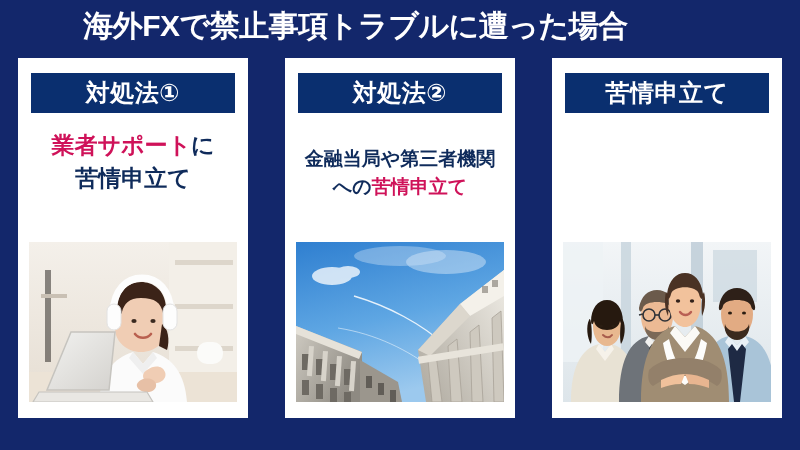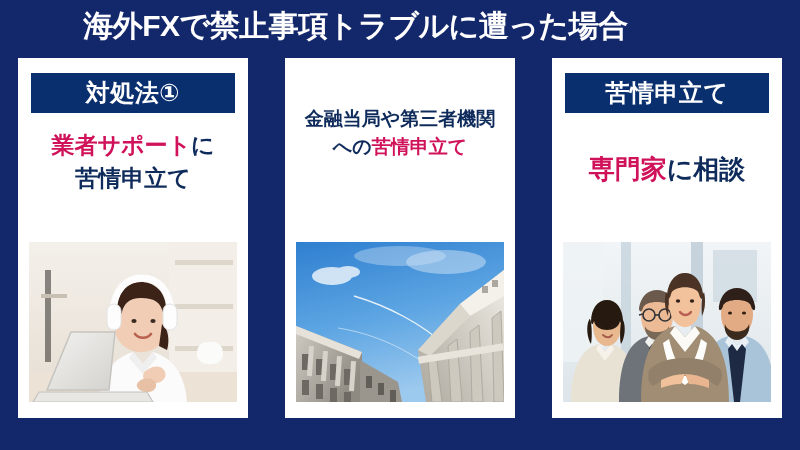--- a/index.html
+++ b/index.html
@@ -143,20 +143,21 @@
           <path d="M118 128c8-6 16-4 18 2 2 5-2 10-8 11-7 2-14-2-14-7 0-3 2-5 4-6z" fill="#f0cdb4"></path>
           <path d="M112 138c6-3 14-1 15 4 1 5-4 9-11 8-6-1-9-5-8-8 1-2 2-3 4-4z" fill="#e7c0a6"></path>
 
           <path d="M18 148l24-58h44l-6 58z" fill="url(#g1lap)" stroke="#c6c4bf" stroke-width="1.5"></path>
           <path d="M10 150h108l6 10H4z" fill="#e9e7e3" stroke="#c6c4bf" stroke-width="1.2"></path>
         </svg>
       </div>
     </div>
 
     <div class="card">
+      <div class="card-header">対処法②</div>
       <div class="card-caption size-md">
         <span>金融当局や第三者機関</span><br>
         <span>への</span><span class="hl">苦情申立て</span>
       </div>
       <div class="card-photo">
         <svg viewBox="0 0 208 160" xmlns="http://www.w3.org/2000/svg">
           <defs>
             <linearGradient id="g2sky" x1="0" y1="0" x2="0.3" y2="1">
               <stop offset="0%" stop-color="#2f7fd0"></stop>
                 <stop offset="55%" stop-color="#5ea6e3"></stop>
@@ -219,23 +220,20 @@
           <g fill="#7d786f" opacity="0.6">
             <rect x="186" y="44" width="6" height="7"></rect>
               <rect x="196" y="38" width="6" height="7"></rect>
           </g>
         </svg>
       </div>
     </div>
 
     <div class="card">
       <div class="card-header">苦情申立て</div>
-      <div class="card-caption size-xl single">
-        <span class="hl">専門家</span><span>に相談</span>
-      </div>
       <div class="card-photo">
         <svg viewBox="0 0 208 160" xmlns="http://www.w3.org/2000/svg">
           <defs>
             <linearGradient id="g3bg" x1="0" y1="0" x2="0" y2="1">
               <stop offset="0%" stop-color="#f2f5f7"></stop>
                 <stop offset="100%" stop-color="#dde5ea"></stop>
             </linearGradient>
           </defs>
           <rect x="0" y="0" width="208" height="160" fill="url(#g3bg)"></rect>
           <rect x="58" y="0" width="10" height="120" fill="#c6d3dc" opacity="0.8"></rect>

